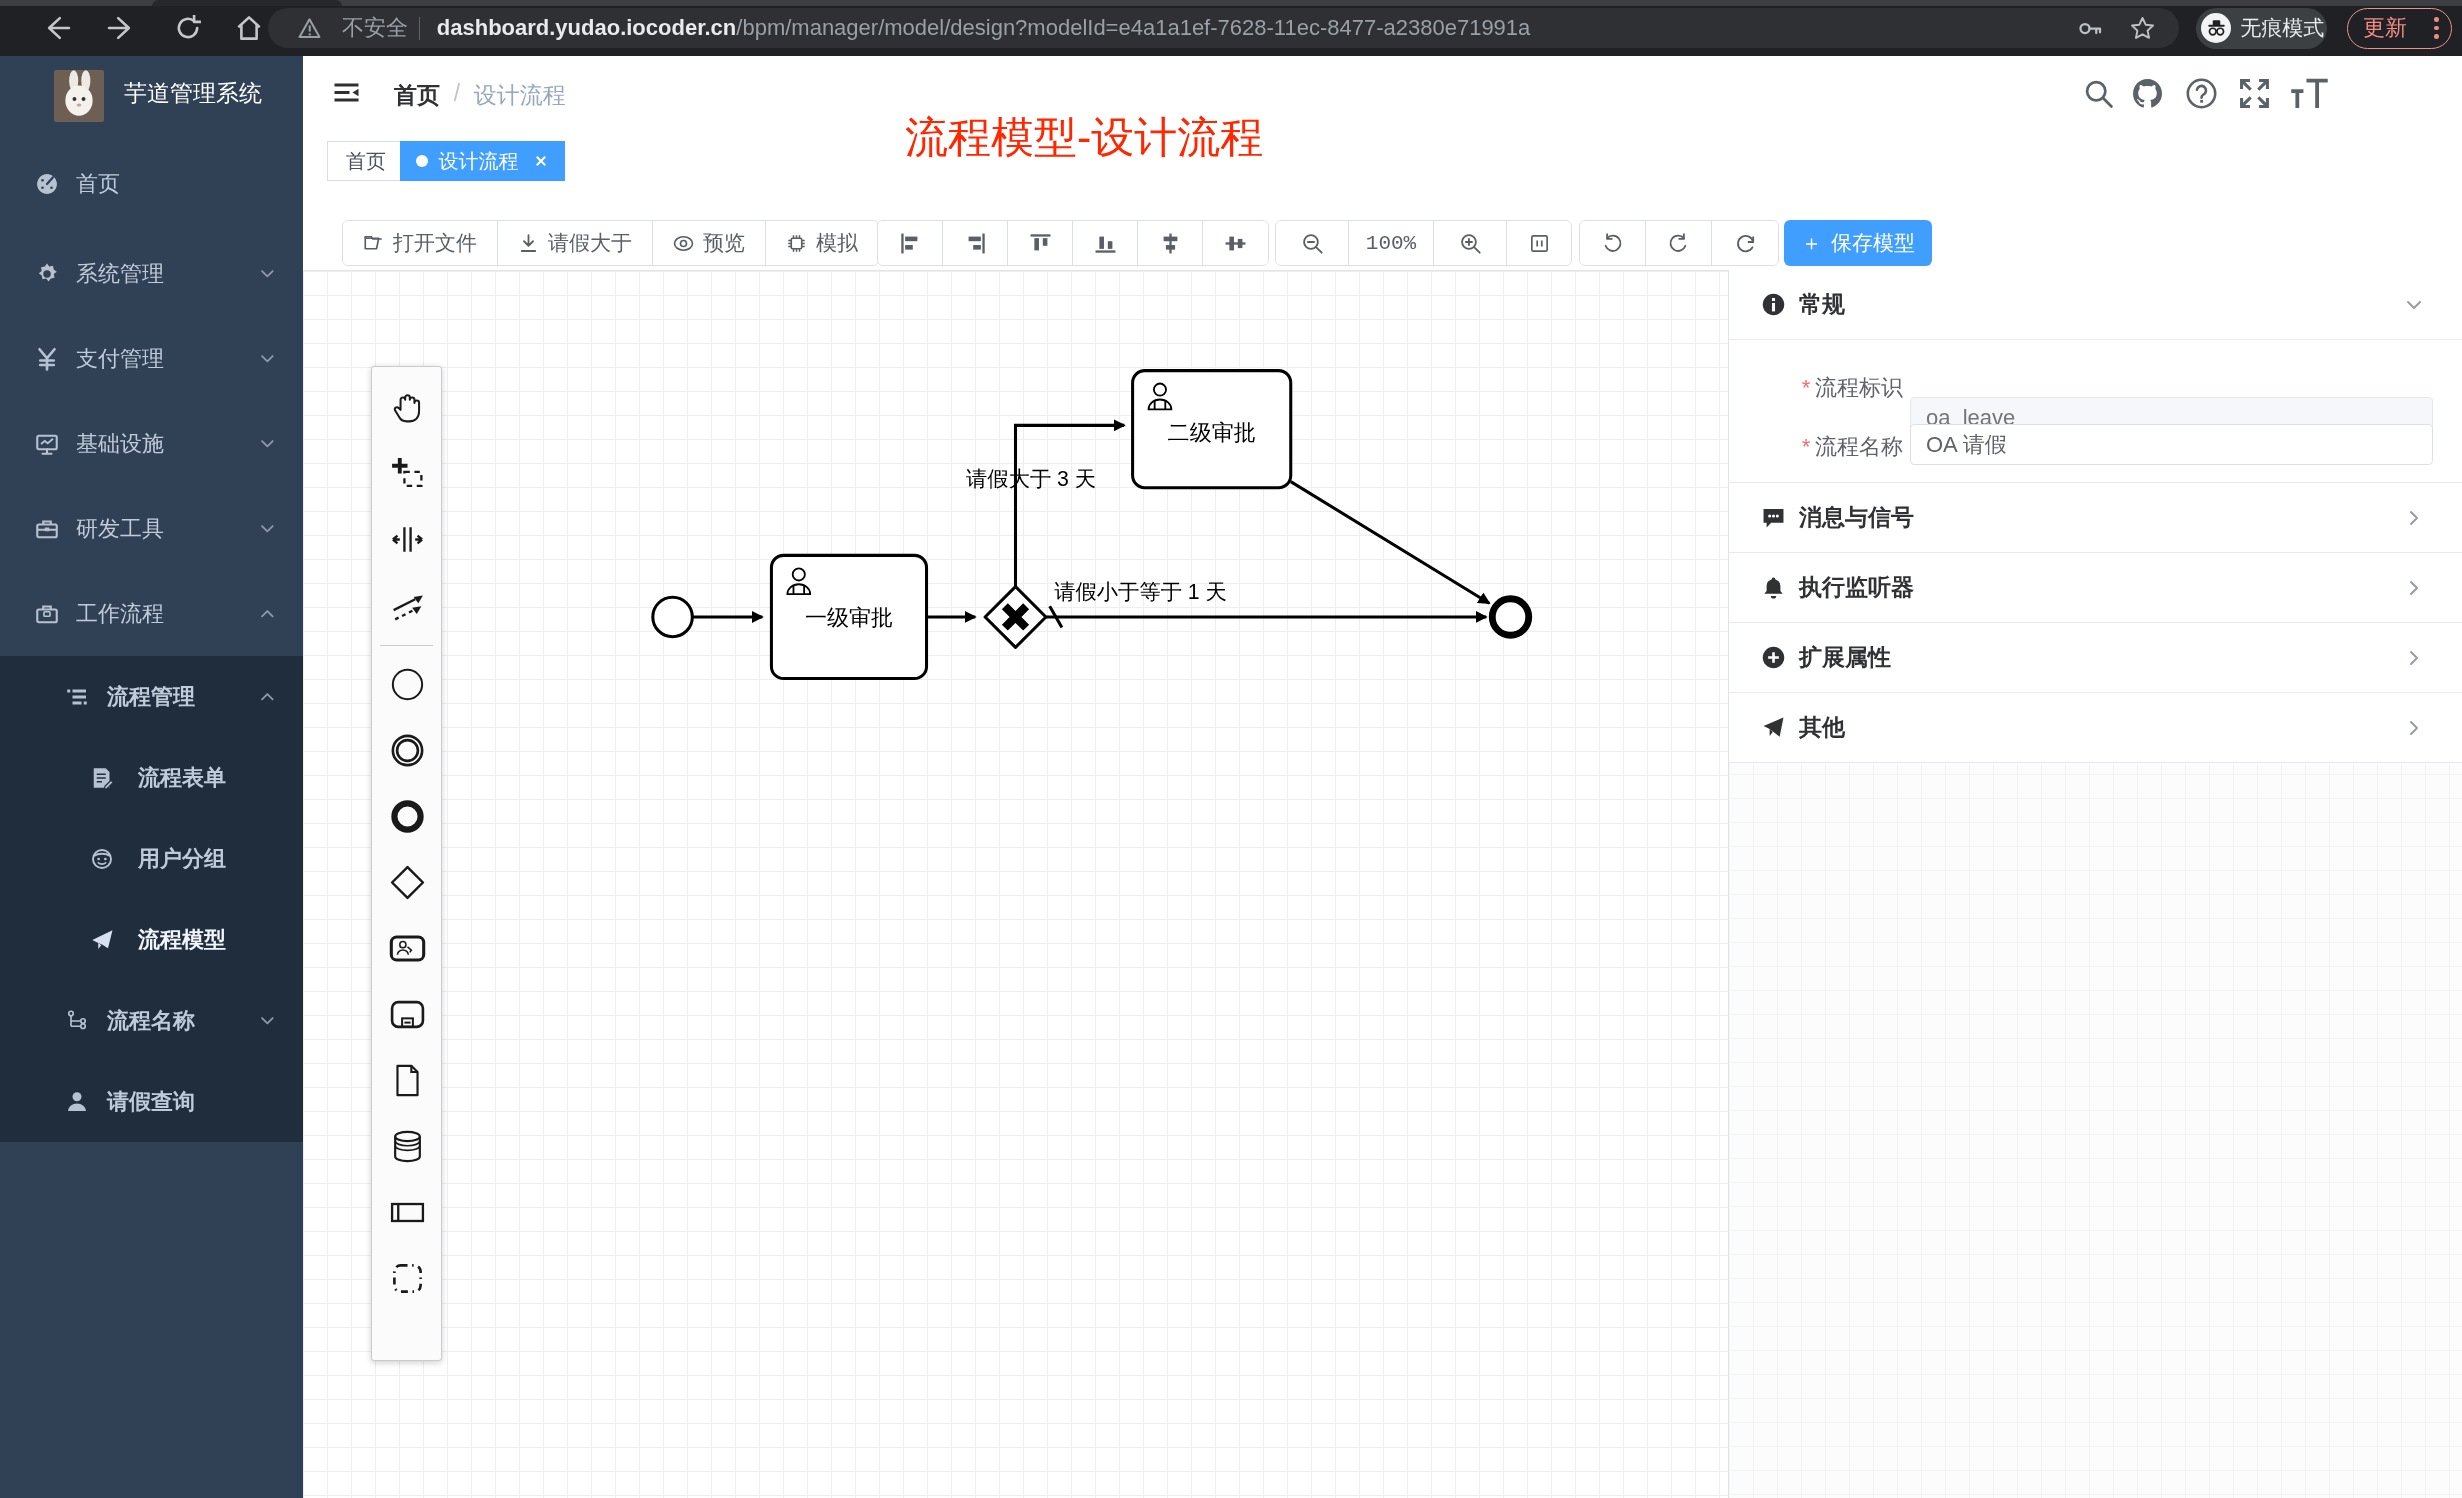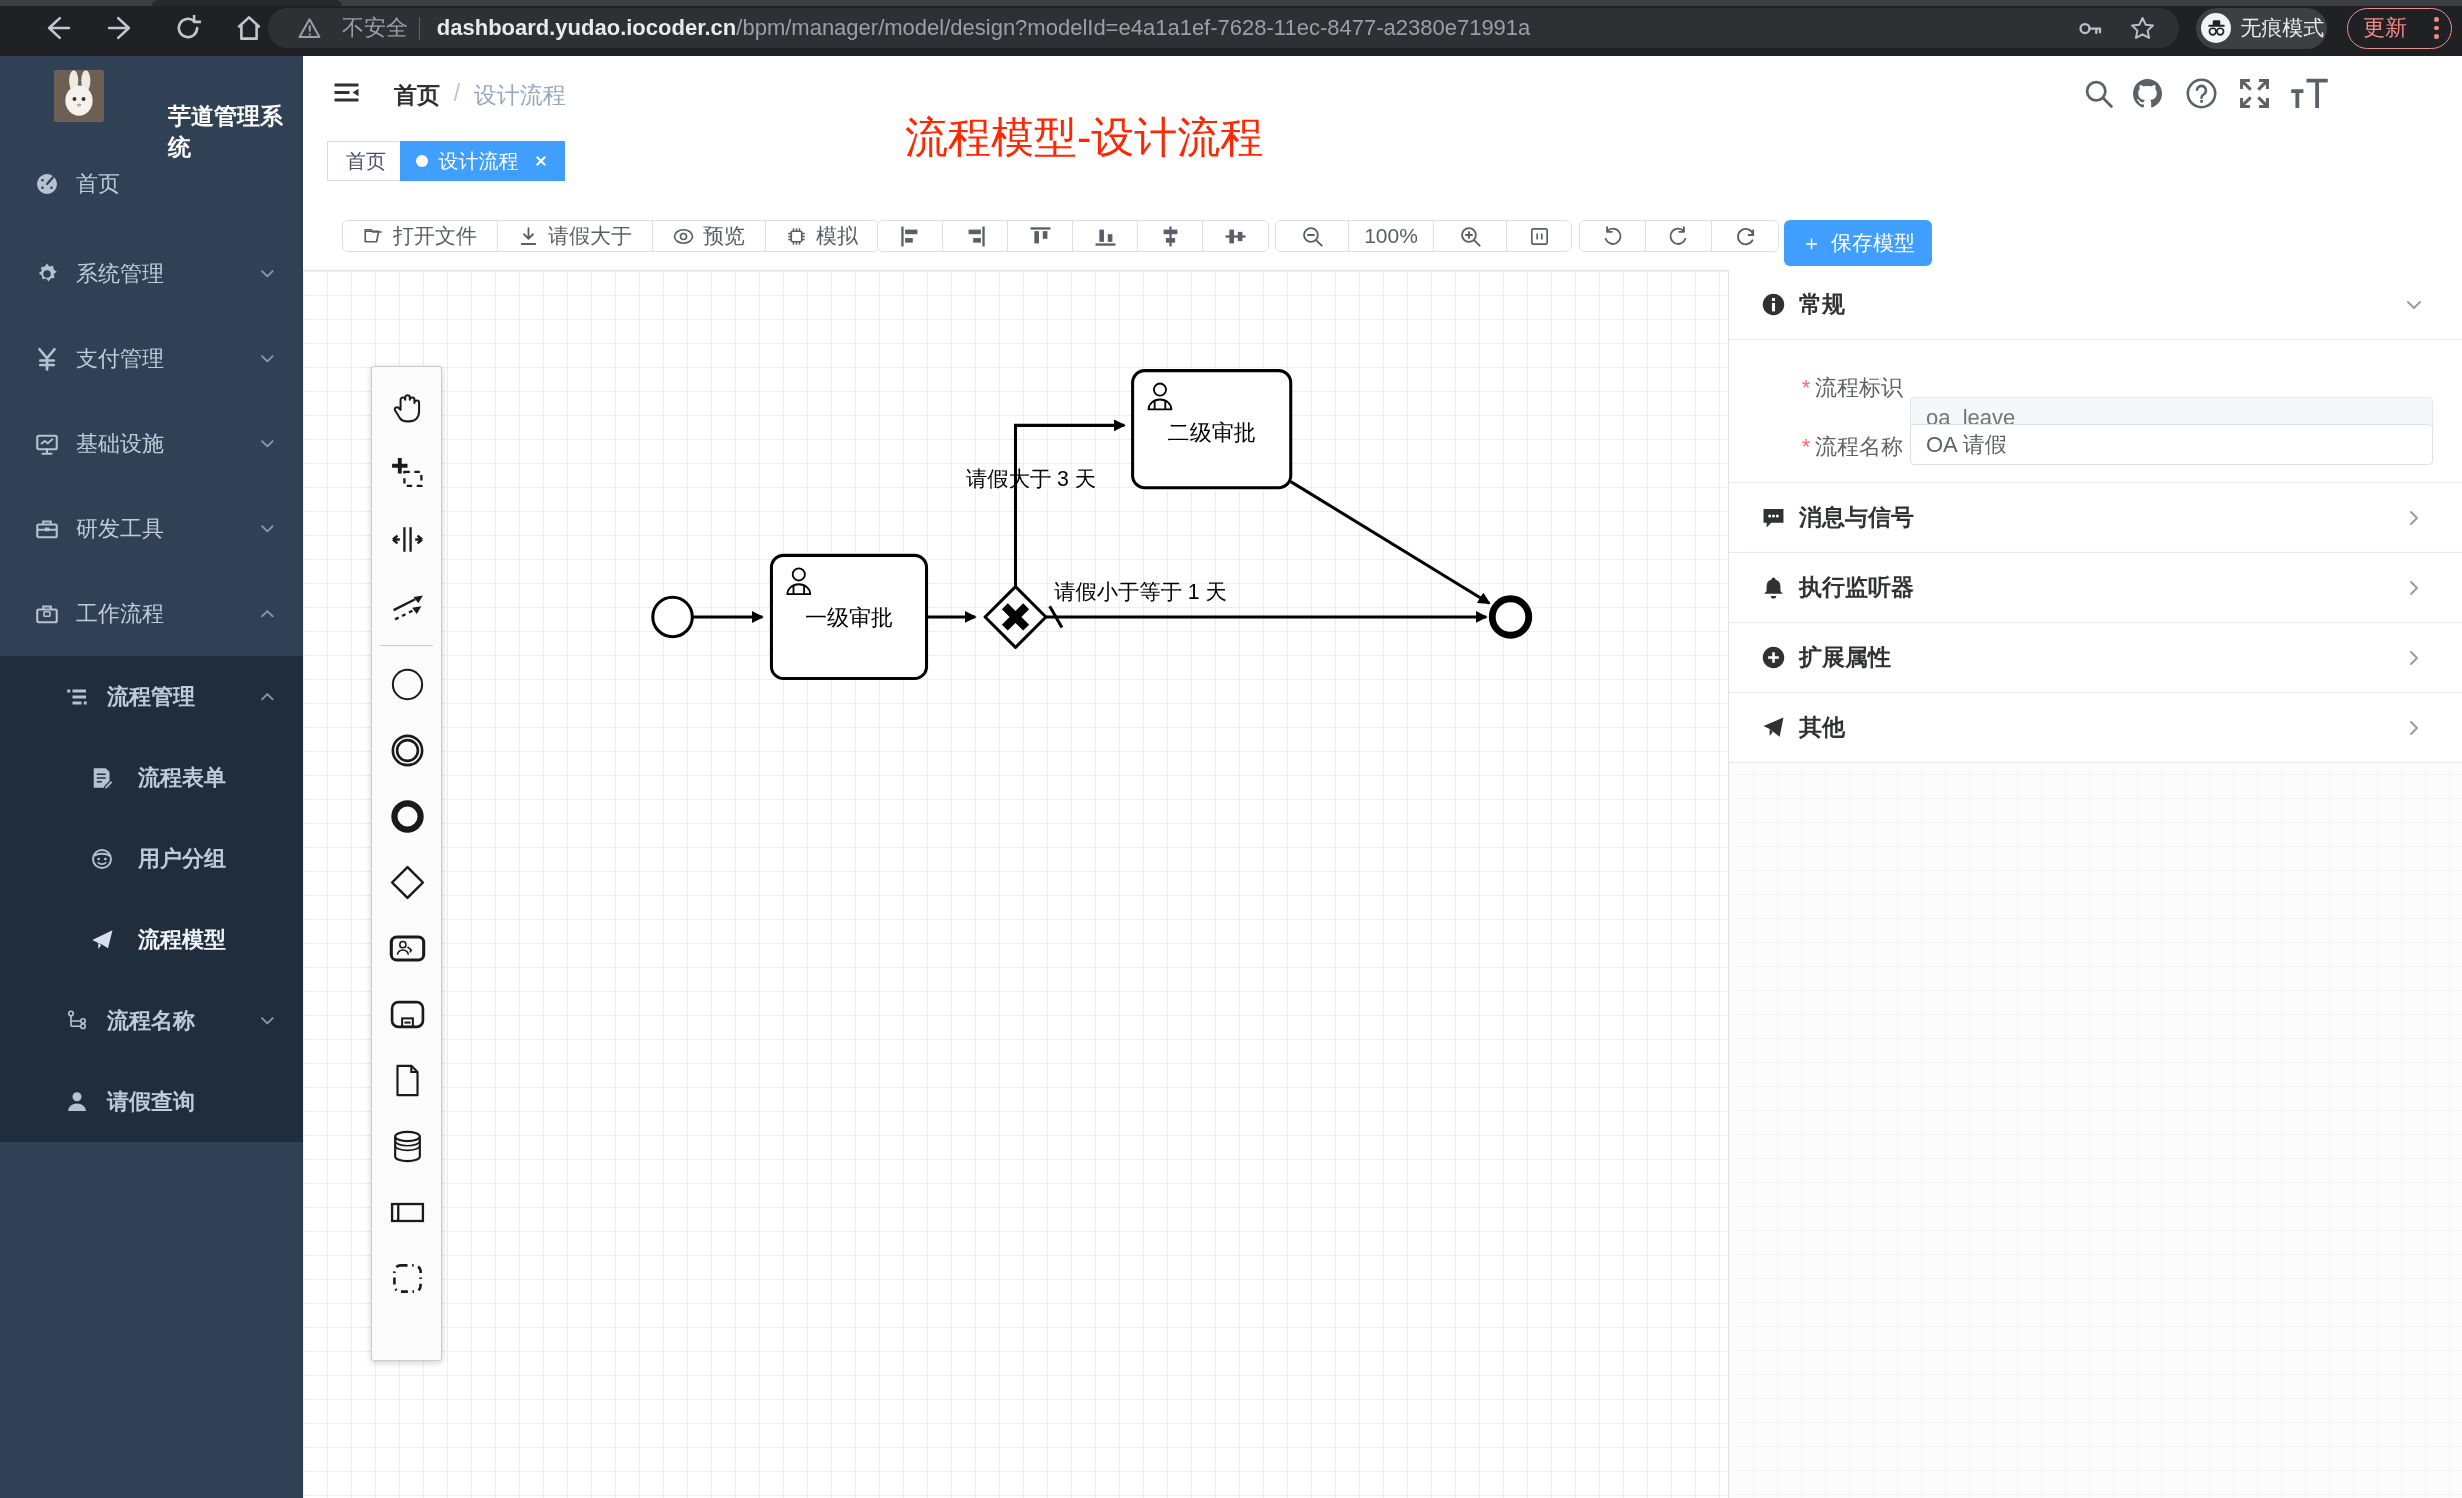--- a/index.html
+++ b/index.html
@@ -20,21 +20,21 @@
   .incog { position:absolute; left:2196px; top:7.6px; width:131px; height:41px; background:#3c4043; border-radius:20.5px; display:flex; align-items:center; color:#e8eaed; font-size:21px; }
   .incog-circ { width:30px; height:30px; background:#f1f3f4; border-radius:50%; margin:0 9px 0 5.3px; display:flex; align-items:center; justify-content:center; }
   .update-pill { position:absolute; left:2347px; top:7.6px; width:105px; height:41px; border:1.5px solid #ec928c; border-radius:20.5px; color:#f28b82; font-size:22px; display:flex; align-items:center; justify-content:space-between; padding:0 12px 0 15px; }
   .dots { display:flex; flex-direction:column; gap:3.8px; }
   .dots i { width:4.6px; height:4.6px; border-radius:50%; background:#f28b82; }
 
   
   .sidebar { position:absolute; left:0; top:56px; width:303px; height:1442px; background:#304156; }
   .logo-row { position:absolute; left:0; top:0; width:100%; height:84px; }
   .logo-img { position:absolute; left:54px; top:13.7px; width:50px; height:52px; background:#7d6a5e; border-radius:3px; overflow:hidden; }
-  .logo-title { position:absolute; left:124px; top:45px; color:#fff; font-size:23px; font-weight:bold;margin-left:44px; }
+  .logo-title { position:absolute; left:124px; top:22px; color:#fff; font-size:23px; font-weight:normal; }
   .menu { position:absolute; left:0; top:80px; width:100%; }
   .mi { position:relative; width:100%; height:85px; display:flex; align-items:center; cursor:pointer; color:#bfcbd9; font-size:22px; }
   .sub-block { background:#1f2d3d;font-weight:bold; }
   .sub-block .mi { height:81px; }
   .mi .ic { position:absolute; left:35px; width:24px; height:24px; color:#b7c2d1; }
   .mi.l2 .ic { left:65px; }
   .mi.l3 .ic { left:90px; }
   .mi .lbl { position:absolute; left:76px; }
   .mi.l2 .lbl { left:107px; }
   .mi.l3 .lbl { left:138px; }
@@ -59,21 +59,21 @@
   .tag .dot { width:12px; height:12px; border-radius:50%; background:#fff; }
   .tag .x { position:relative; width:16.7px; height:16.7px; margin-left:3px; }
   .tag .x::before,.tag .x::after { content:""; position:absolute; left:7.6px; top:2.3px; width:1.9px; height:12px; background:#fff; }
   .tag .x::before { transform:rotate(45deg); }
   .tag .x::after { transform:rotate(-45deg); }
 
   .red-note { position:absolute; left:602px; top:53px; font-size:43px; font-weight:500; z-index:30; white-space:nowrap; }
 
   
   .bpmn-toolbar { position:absolute; left:0; top:126px; width:100%; height:94px; background:#fff; }
-  .btn-group { position:absolute; top:38px; height:32px; display:flex; border:0.8px solid #dcdfe6; border-radius:6px; background:#fff; overflow:hidden; }
+  .btn-group { position:absolute; top:38px; height:46px; display:flex; border:0.8px solid #dcdfe6; border-radius:6px; background:#fff; overflow:hidden;font-family:Liberation Mono, monospace; }
   .tb-btn { height:100%; display:flex; align-items:center; justify-content:center; gap:9px; font-size:21px; color:#5a5e66; border-right:0.8px solid #dcdfe6; cursor:pointer; background:#fff; padding:0 20px; }
   .tb-btn:last-child { border-right:none; }
   .tb-btn svg { color:#5a5e66; }
   .save-btn { position:absolute; left:1481px; top:38px; width:148px; height:46px; background:#409EFF; border-radius:6px; color:#fff; font-size:21px; display:flex; align-items:center; justify-content:center; gap:9px; cursor:pointer; }
 
   
   .canvas { position:absolute; left:0; top:214px; width:1425px; height:1228px; background-color:#fff;
     background-image:linear-gradient(#eeeef0 0.8px,transparent 0.8px),linear-gradient(90deg,#eeeef0 0.8px,transparent 0.8px);
     background-size:24px 24px; border-top:0.8px solid #e3e4e6; }
   .palette { position:absolute; left:68px; top:95px; width:71px; height:995px; background:#fbfbfc; border:0.8px solid #c9cbce; border-radius:3px; box-shadow:0 1.5px 6px rgba(0,0,0,.18); padding-top:7.6px; }

